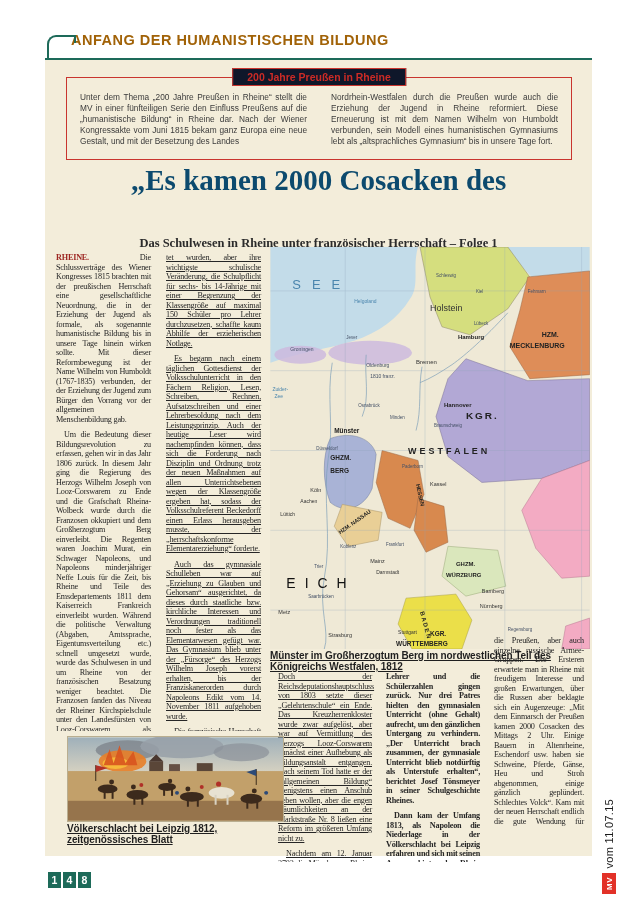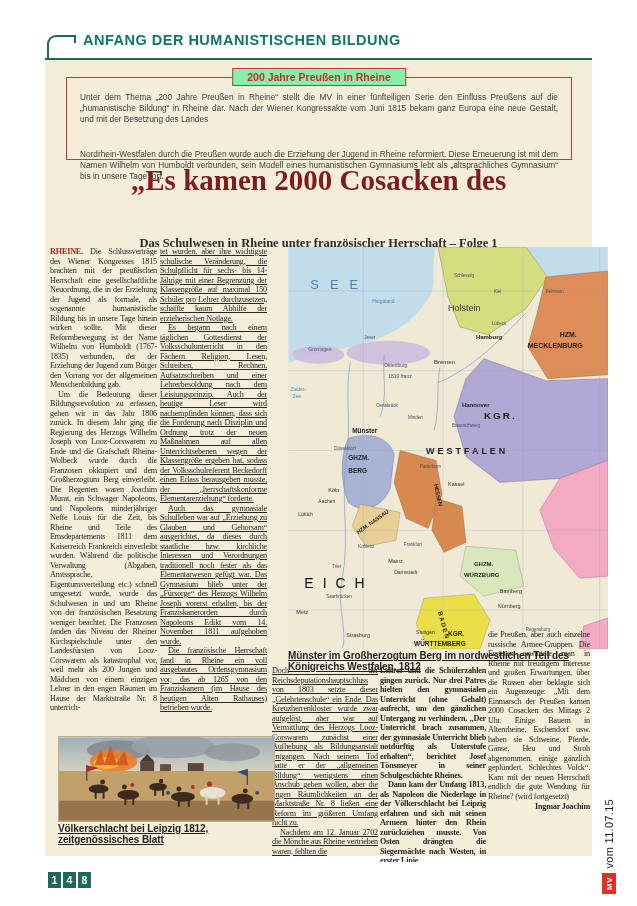--- a/index.html
+++ b/index.html
@@ -6,68 +6,68 @@
   body{width:637px;height:906px;position:relative;background:#ffffff;
        font-family:"Liberation Sans",sans-serif;overflow:hidden;}
 
   
   .masthead{position:absolute;left:45px;top:24px;width:547px;height:34px;
             border-bottom:3px solid #1d6a59;}
   .bracket{position:absolute;left:2px;top:11px;width:27px;height:23px;
            border-left:2.5px solid #1d6a59;border-top:2.5px solid #1d6a59;
            border-top-left-radius:9px;}
   .bracket::after{content:"";position:absolute;right:0;top:0;width:2.5px;height:6px;background:#1d6a59;}
-  .masthead h1{margin:0 0 0 38px;font-size:14.5px;font-weight:bold;color:#0f766e;
+  .masthead h1{margin:0 0 0 26px;font-size:14.5px;font-weight:bold;color:#a16207;
                letter-spacing:.5px;line-height:32px;}
 
   
   .content{position:absolute;left:45px;top:60px;width:547px;height:796px;
            background:#f3edda;}
 
   
   .series-box{position:absolute;left:21px;top:17px;width:504px;height:81px;
               border:1px solid #c9352e;background:#f3edda;}
   .series-title{position:absolute;left:50%;top:-10px;transform:translateX(-50%);
-                border:1px solid #c9352e;background:#86efac;padding:2px 14px;
+                border:1px solid #c9352e;background:#0f172a;padding:2px 14px;
                 font-size:10.5px;font-weight:bold;color:#cc2b26;white-space:nowrap;}
-  .series-cols{display:flex;gap:24px;padding:14px 13px 6px 13px;flex-direction:column;}
+  .series-cols{display:flex;gap:24px;padding:14px 13px 6px 13px;}
   .series-cols p{margin:0;flex:1;font-size:8.3px;line-height:11px;color:#3b3b3b;
                  text-align:justify;}
 
   
   .headline{position:absolute;left:0;top:103px;width:100%;text-align:center;
-            font-family:"Liberation Serif",serif;font-weight:600;color:#7f1d1d;
+            font-family:"Liberation Serif",serif;font-weight:600;color:#0c4a6e;
             font-size:29px;line-height:34px;margin:0;}
   .subhead{position:absolute;left:0;top:176px;width:100%;text-align:center;
            font-family:"Liberation Serif",serif;font-weight:bold;font-size:12.5px;
            color:#2b2b2b;}
 
   
   .col{position:absolute;font-family:"Liberation Serif",serif;font-size:8.2px;
        line-height:9.5px;letter-spacing:-.2px;color:#262626;text-align:justify;
        width:107px;}
-  .col p{margin:0;}
+  .col p{margin:6px;}
   .col p.ind{text-indent:8px;}
   .loc{font-weight:bold;color:#9e2722;}
   .col1{left:5px;top:187px;height:484px;overflow:hidden;}
   .col2{left:115px;top:187px;height:484px;overflow:hidden;text-decoration:underline;}
   .col3{left:227px;top:606px;width:106px;max-height:196px;overflow:hidden;text-decoration:underline;}
   .col4{left:335px;top:606px;width:106px;max-height:196px;overflow:hidden;font-weight:bold;}
   .col5{left:443px;top:570px;width:102px;max-height:196px;overflow:hidden;}
   .byline{display:block;text-align:right;font-weight:bold;margin-top:1px;}
 
   
-  .mapfig{position:absolute;left:243px;top:187px;width:320px;margin:0;}
+  .mapfig{position:absolute;left:225px;top:187px;width:320px;margin:0;}
   .mapfig svg{display:block;background:#efe9d6;}
   .mapfig figcaption, .paintfig figcaption{
        font-family:"Liberation Sans",sans-serif;font-size:10px;font-weight:bold;
        color:#1f1f1f;margin-top:1px;letter-spacing:-.1px;text-decoration:underline;}
 
   
-  .paintfig{position:absolute;left:13px;top:676px;width:217px;margin:0;}
+  .paintfig{position:absolute;left:22px;top:676px;width:217px;margin:0;}
   .paintfig svg{display:block;border:1px solid #b9ae90;}
 
   
   .edge{position:absolute;left:596px;top:762px;width:26px;height:132px;
         display:flex;flex-direction:column;align-items:center;justify-content:flex-end;gap:5px;}
   .vdate{writing-mode:vertical-rl;transform:rotate(180deg);
          font-size:11px;color:#1a1a1a;letter-spacing:.3px;}
   .mvlogo{width:14px;height:21px;background:#e23128;display:flex;align-items:center;
           justify-content:center;}
   .mvlogo span{writing-mode:vertical-rl;transform:rotate(180deg);color:#fff;

